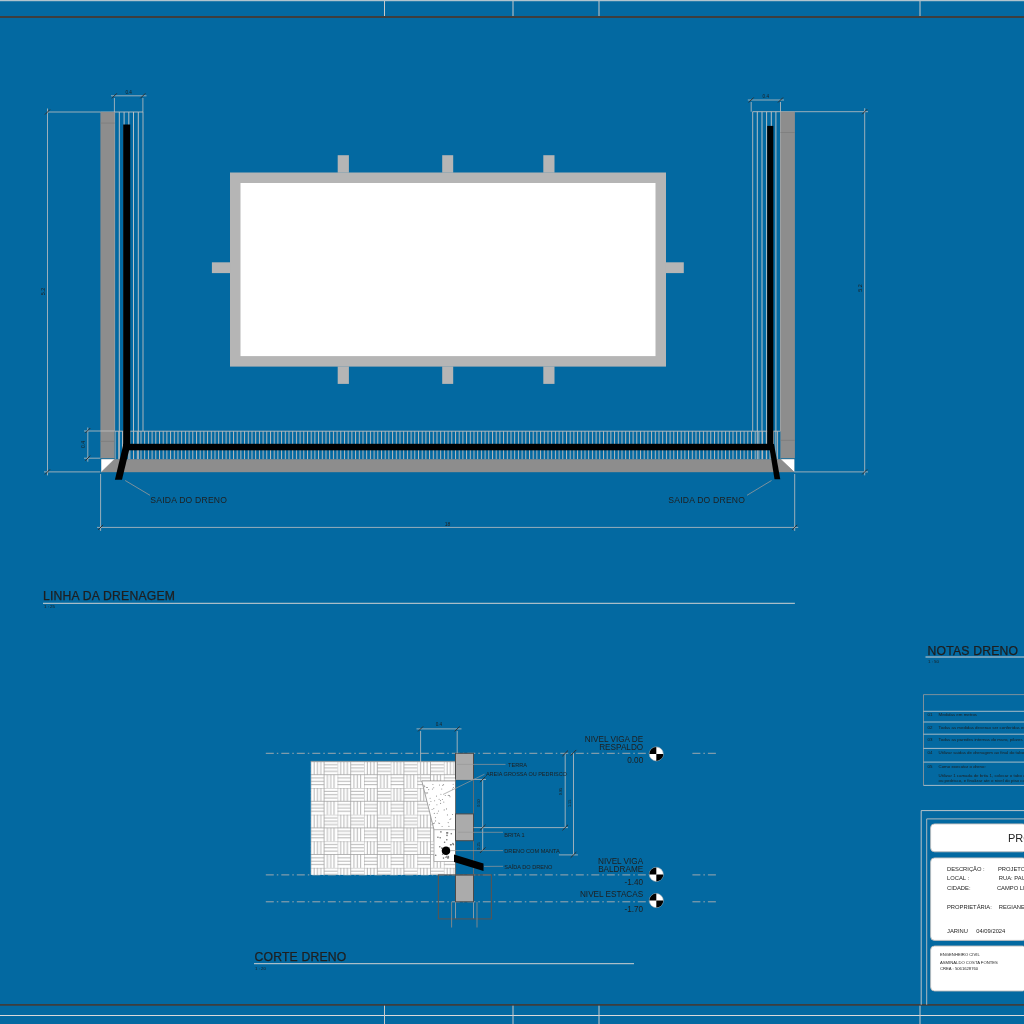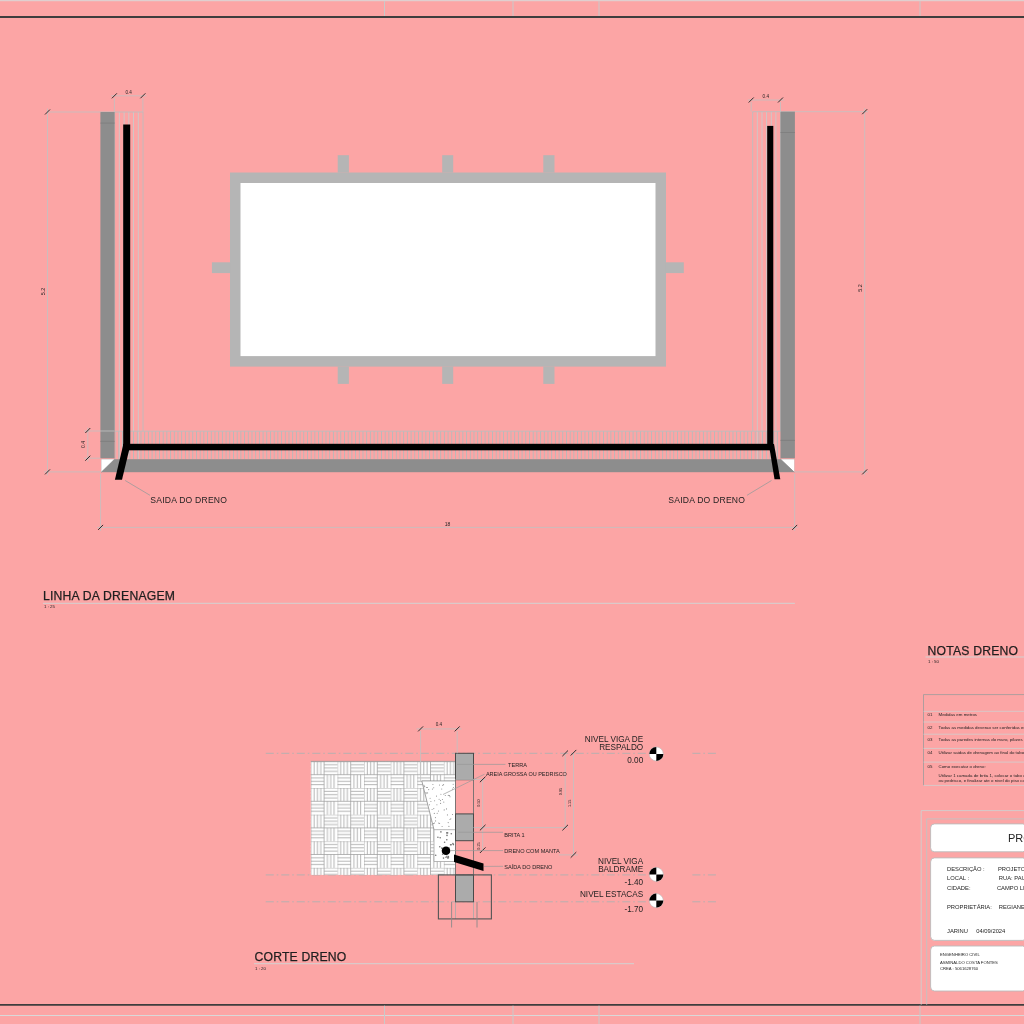--- a/index.html
+++ b/index.html
@@ -1,16 +1,16 @@
 <!DOCTYPE html>
 <html><head>
 <meta charset="utf-8">
 <style>
 html,body{margin:0;padding:0;}
-#sheet{position:relative;width:1024px;height:1024px;background:#fca5a5;overflow:hidden;
+#sheet{position:relative;width:1024px;height:1024px;background:#0369a1;overflow:hidden;
  font-family:"Liberation Sans", sans-serif;}
 svg{position:absolute;left:0;top:0;}
 text{font-family:"Liberation Sans", sans-serif;fill:#1f1f1f;}
 </style>
 </head>
 <body>
 
 <div id="sheet">
 <svg width="1024" height="1024" viewBox="0 0 1024 1024">
 <defs>

